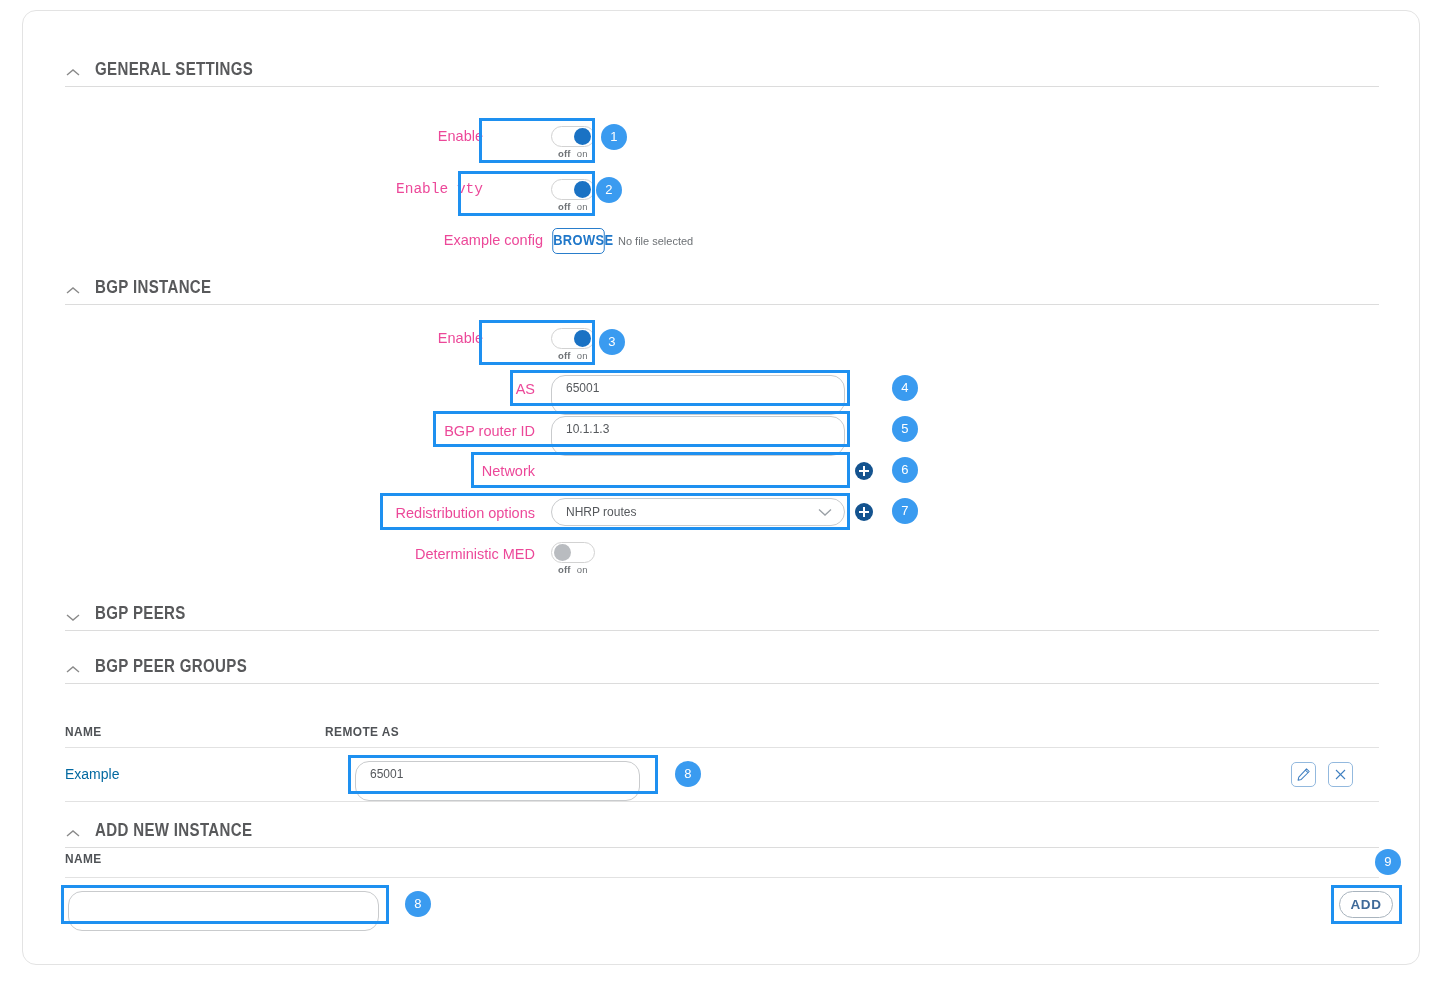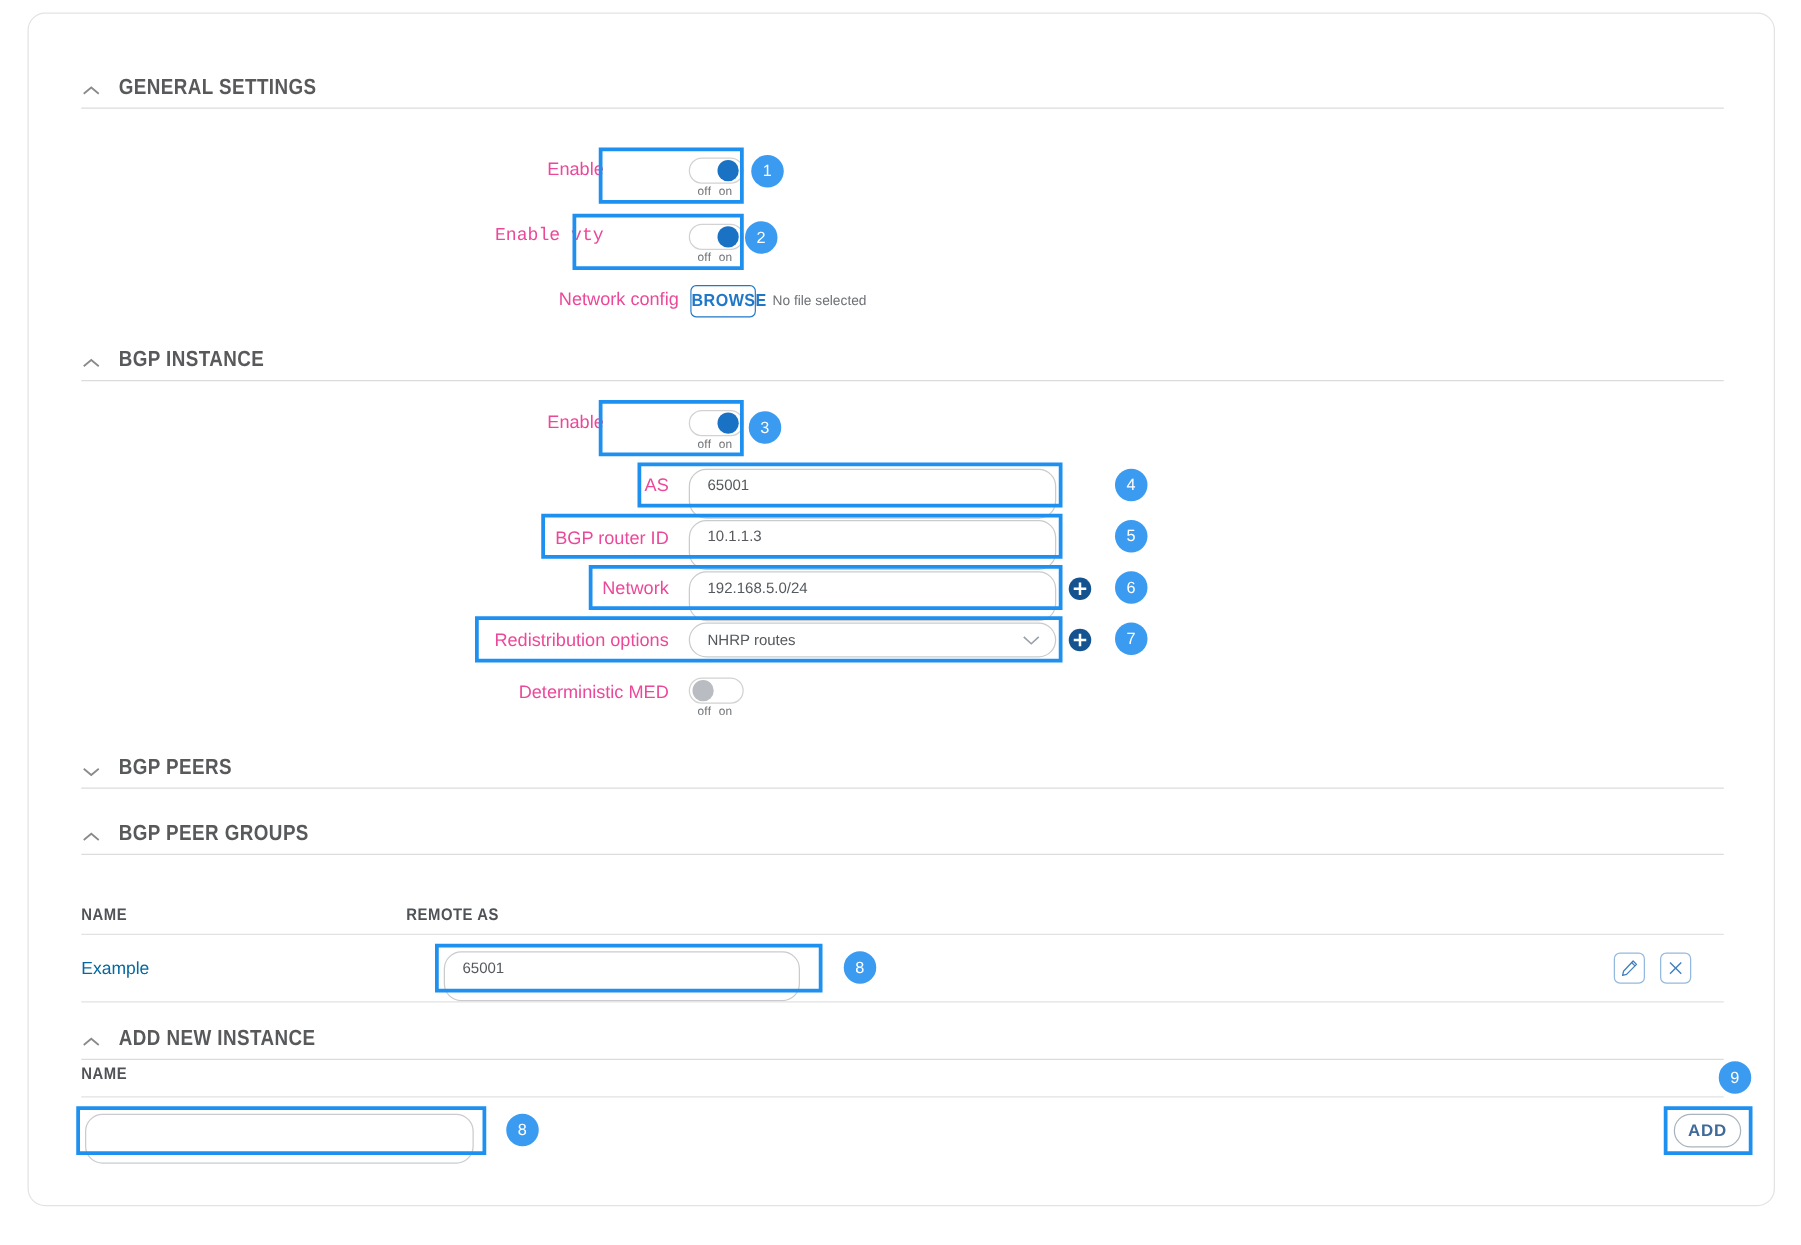--- a/index.html
+++ b/index.html
@@ -113,21 +113,21 @@
     position: absolute;
     top: 22px;
     left: 7px;
     width: 44px;
     font-size: 9.5px;
     color: #6e7276;
     letter-spacing: 0.2px;
     white-space: nowrap;
   }
   .switch .onoff span { display: inline-block; }
-  .switch .onoff .w-off { margin-right: 6px; }
+  .switch .onoff .w-off { margin-right: 6px; font-weight: bold; }
 
   
   .text-input {
     position: absolute;
     height: 40px;
     background: #ffffff;
     border: 1px solid #c9cbcd;
     border-radius: 14px;
     box-sizing: border-box;
     font-size: 12px;
@@ -310,21 +310,21 @@
 
     <div class="field-label" style="left:358px; top:170px; width:102px;font-family:Liberation Mono, monospace;">Enable vty</div>
     <div class="switch on" style="left:528px; top:168px;">
       <span class="track"></span>
       <span class="knob"></span>
       <span class="onoff"><span class="w-off">off</span><span>on</span></span>
     </div>
     <div class="anno-box" style="left:435px; top:160px; width:137px; height:45px;"></div>
     <div class="badge" style="left:573px; top:166px;">2</div>
 
-    <div class="field-label" style="left:360px; top:221px; width:160px;">Network config</div>
+    <div class="field-label" style="left:360px; top:221px; width:160px;">Example config</div>
     <div class="browse-btn" style="left:527px; top:217px; width:57px;">BROWSE</div>
     <div class="nofile" style="left:595px; top:224px;">No file selected</div>
 
     <div class="section-header" style="top:266px;">
       <span class="chev">
         <svg width="16" height="12" viewBox="0 0 16 12">
             <polyline points="2,8 8,3 14,8" fill="none" stroke="currentColor" stroke-width="1.4"></polyline>
           </svg>
       </span>
       <span class="title">BGP INSTANCE</span>
@@ -344,21 +344,20 @@
     <div class="text-input" style="left:528px; top:364px; width:294px;">65001</div>
     <div class="anno-box" style="left:487px; top:359px; width:340px; height:36px;"></div>
     <div class="badge" style="left:869px; top:364px;">4</div>
 
     <div class="field-label" style="left:380px; top:412px; width:132px;">BGP router ID</div>
     <div class="text-input" style="left:528px; top:405px; width:294px;">10.1.1.3</div>
     <div class="anno-box" style="left:410px; top:400px; width:417px; height:36px;"></div>
     <div class="badge" style="left:869px; top:405px;">5</div>
 
     <div class="field-label" style="left:390px; top:452px; width:122px;">Network</div>
-    <div class="text-input" style="left:528px; top:446px; width:294px;">192.168.5.0/24</div>
     <div class="anno-box" style="left:448px; top:441px; width:379px; height:36px;"></div>
     <div class="plus-btn" style="left:832px; top:451px;"></div>
     <div class="badge" style="left:869px; top:446px;">6</div>
 
     <div class="field-label" style="left:340px; top:494px; width:172px;">Redistribution options</div>
     <div class="select-input" style="left:528px; top:487px; width:294px;">
       <span>NHRP routes</span>
       <span class="caret">
         <svg width="14" height="9" viewBox="0 0 14 9">
             <polyline points="1,1.5 7,7 13,1.5" fill="none" stroke="currentColor" stroke-width="1.3"></polyline>

